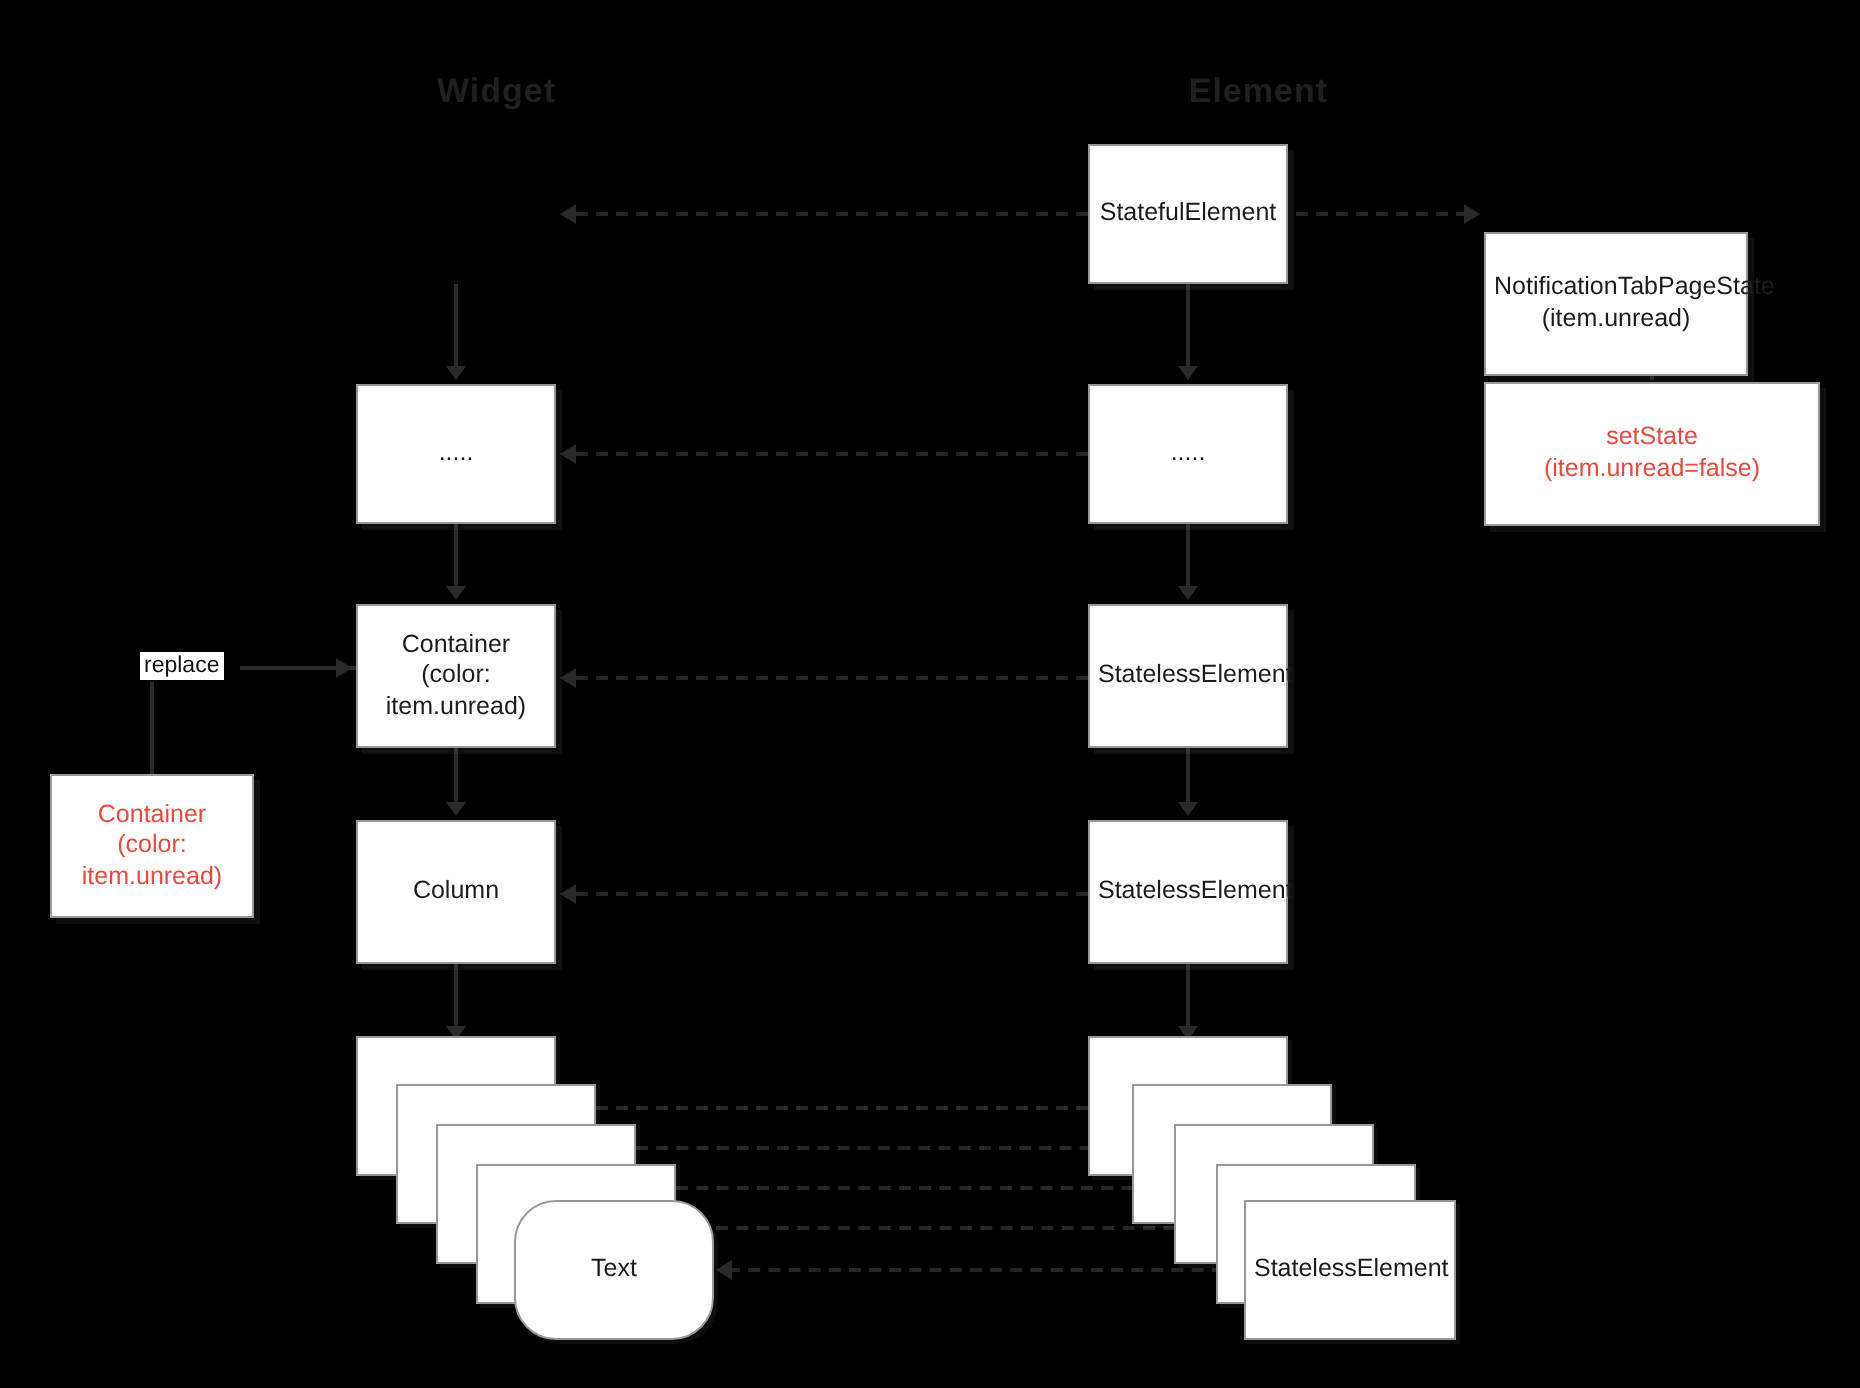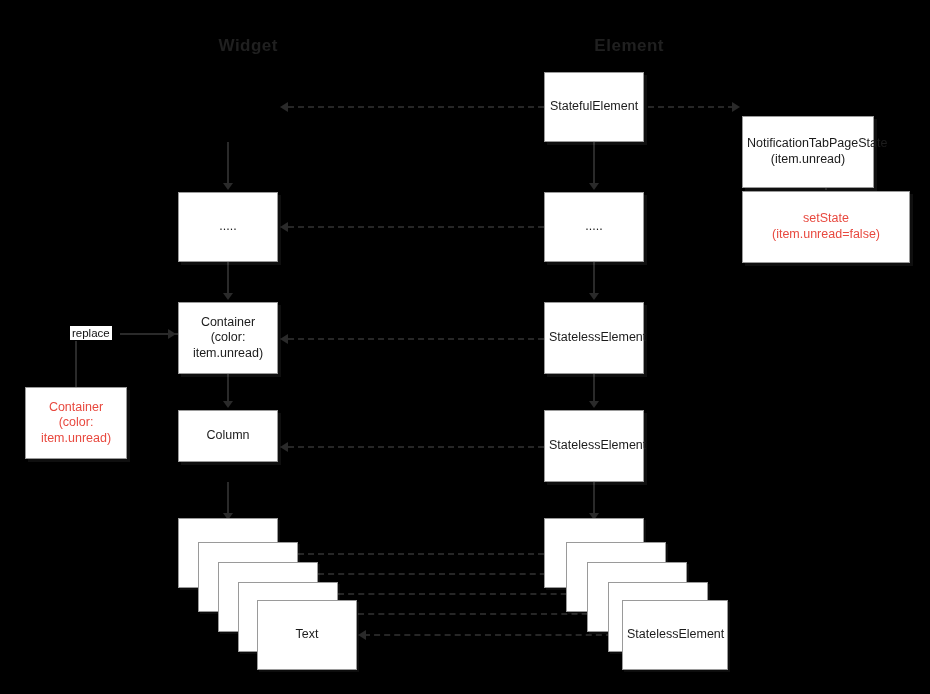--- a/index.html
+++ b/index.html
@@ -114,21 +114,21 @@
   <div class="node" style="left:178px; top:192px; width:100px; height:70px;">
     <span class="txt">.....</span>
   </div>
 
   <div class="node" style="left:178px; top:302px; width:100px; height:72px;">
     <span class="txt" style="white-space: pre-line;">Container
 (color:
 item.unread)</span>
   </div>
 
-  <div class="node" style="left:178px; top:410px; width:100px; height:52px;">
+  <div class="node" style="left:178px; top:410px; width:100px; height:72px;">
     <span class="txt">Column</span>
   </div>
 
   <div class="vline" style="left:227px; top:142px; height:42px;"></div>
   <div class="varrow" style="left:223px; top:183px;"></div>
 
   <div class="vline" style="left:227px; top:262px; height:32px;"></div>
   <div class="varrow" style="left:223px; top:293px;"></div>
 
   <div class="vline" style="left:227px; top:374px; height:28px;"></div>
@@ -142,21 +142,21 @@
   </div>
   <div class="node stack" style="left:198px; top:542px; width:100px; height:70px;">
     <span class="txt"></span>
   </div>
   <div class="node stack" style="left:218px; top:562px; width:100px; height:70px;">
     <span class="txt">P</span>
   </div>
   <div class="node stack" style="left:238px; top:582px; width:100px; height:70px;">
     <span class="txt"></span>
   </div>
-  <div class="node stack" style="left:257px; top:600px; width:100px; height:70px;">
+  <div class="node stack" style="left:257px; top:600px; width:100px; height:70px;border-radius:21px;">
     <span class="txt">Text</span>
   </div>
 
   <div class="node" style="left:544px; top:72px; width:100px; height:70px;">
     <span class="txt">StatefulElement</span>
   </div>
 
   <div class="node" style="left:544px; top:192px; width:100px; height:70px;">
     <span class="txt">.....</span>
   </div>

